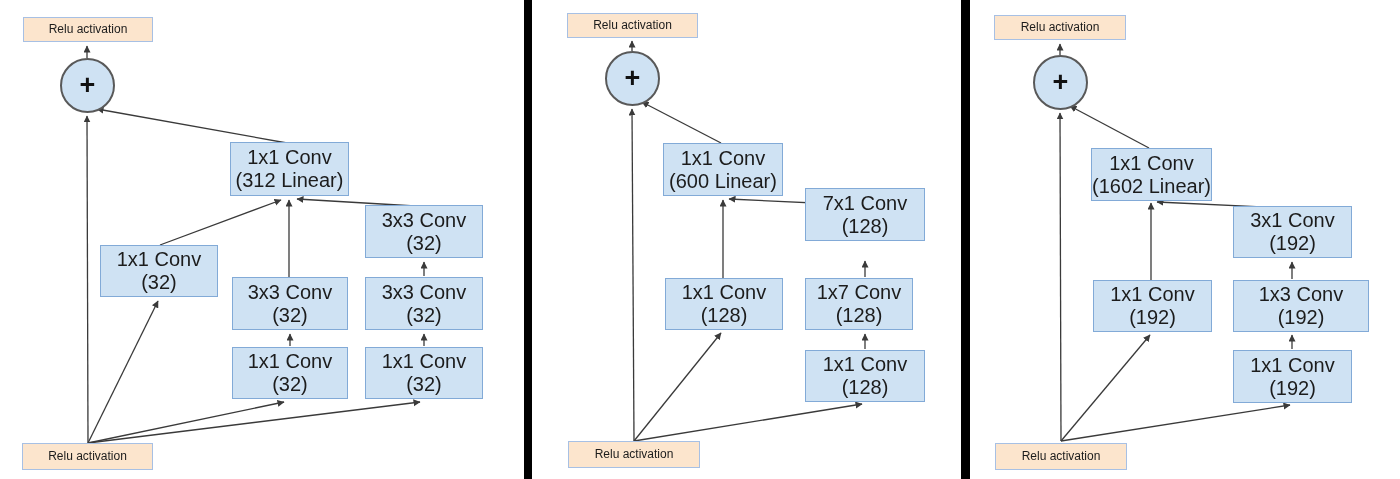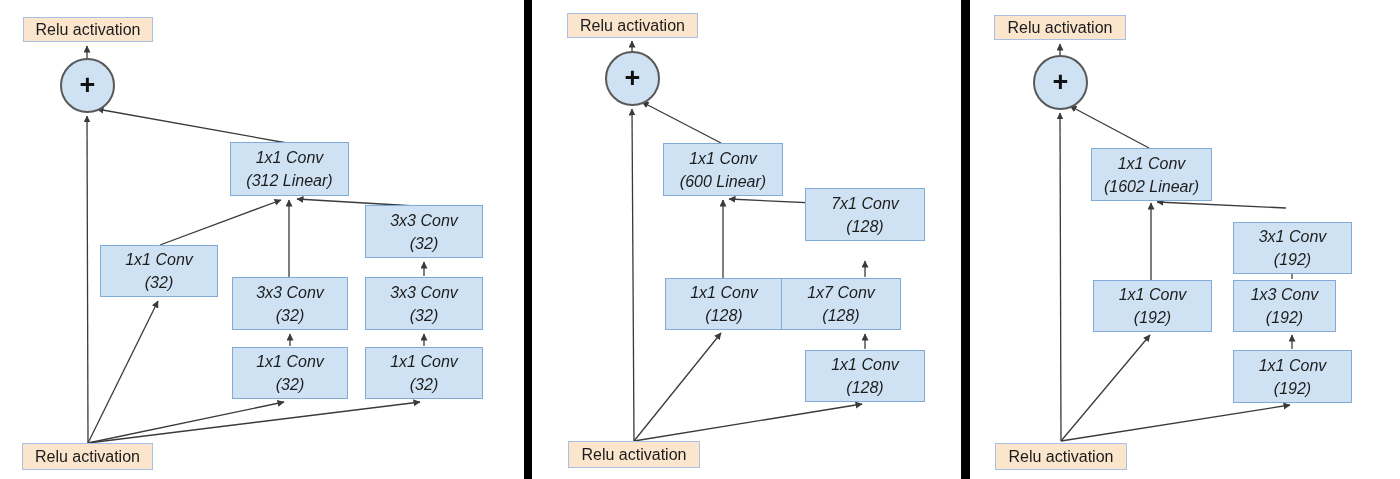--- a/index.html
+++ b/index.html
@@ -8,25 +8,25 @@
     font-family:"Liberation Sans", sans-serif; overflow:hidden;
   }
   .wires { position:absolute; left:0; top:0; width:1400px; height:479px; }
   .box {
     position:absolute; box-sizing:border-box;
     display:flex; flex-direction:column; align-items:center; justify-content:center;
     text-align:center; color:#1c1c1c;
   }
   .conv {
     background:#cfe2f3; border:1px solid #82aad7;
-    font-size:16px; line-height:23px;font-style:italic;
+    font-size:20px; line-height:23px;
   }
   .relu {
     background:#fce5cd; border:1px solid #a7c0e4;
-    font-size:16px; line-height:19px;
+    font-size:12px; line-height:19px;
   }
   .plus-circle {
     position:absolute; box-sizing:border-box; border-radius:50%;
     background:#cfe2f3; border:2px solid #595959;
     display:flex; align-items:center; justify-content:center;
     font-weight:bold; font-size:27px; color:#111111;
   }
   .divider { position:absolute; top:0; height:479px; background:#000000; }
 </style>
 </head>
@@ -132,21 +132,21 @@
       <span>(600 Linear)</span>
     </div>
     <div class="box conv" style="left:665px;top:278px;width:118px;height:52px">
       <span>1x1 Conv</span>
       <span>(128)</span>
     </div>
     <div class="box conv" style="left:805px;top:188px;width:120px;height:53px">
       <span>7x1 Conv</span>
       <span>(128)</span>
     </div>
-    <div class="box conv" style="left:781px;top:278px;width:120px;height:52px">
+    <div class="box conv" style="left:805px;top:278px;width:108px;height:52px">
       <span>1x7 Conv</span>
       <span>(128)</span>
     </div>
     <div class="box conv" style="left:805px;top:350px;width:120px;height:52px">
       <span>1x1 Conv</span>
       <span>(128)</span>
     </div>
     <div class="box relu" style="left:568px;top:441px;width:132px;height:27px">
       <span>Relu activation</span>
     </div>
@@ -162,25 +162,25 @@
       <span>+</span>
     </div>
     <div class="box conv" style="left:1091px;top:148px;width:121px;height:53px">
       <span>1x1 Conv</span>
       <span>(1602 Linear)</span>
     </div>
     <div class="box conv" style="left:1093px;top:280px;width:119px;height:52px">
       <span>1x1 Conv</span>
       <span>(192)</span>
     </div>
-    <div class="box conv" style="left:1233px;top:222px;width:119px;height:52px">
+    <div class="box conv" style="left:1233px;top:206px;width:119px;height:52px">
       <span>3x1 Conv</span>
       <span>(192)</span>
     </div>
-    <div class="box conv" style="left:1233px;top:280px;width:103px;height:52px">
+    <div class="box conv" style="left:1233px;top:280px;width:136px;height:52px">
       <span>1x3 Conv</span>
       <span>(192)</span>
     </div>
     <div class="box conv" style="left:1233px;top:350px;width:119px;height:53px">
       <span>1x1 Conv</span>
       <span>(192)</span>
     </div>
     <div class="box relu" style="left:995px;top:443px;width:132px;height:27px">
       <span>Relu activation</span>
     </div>

